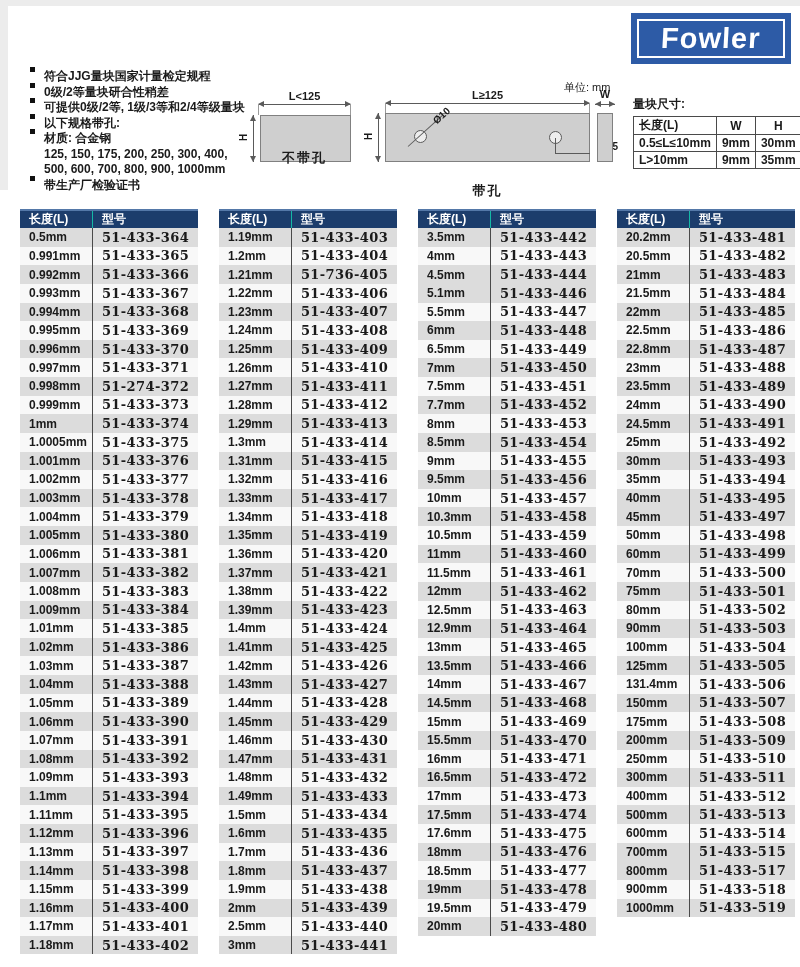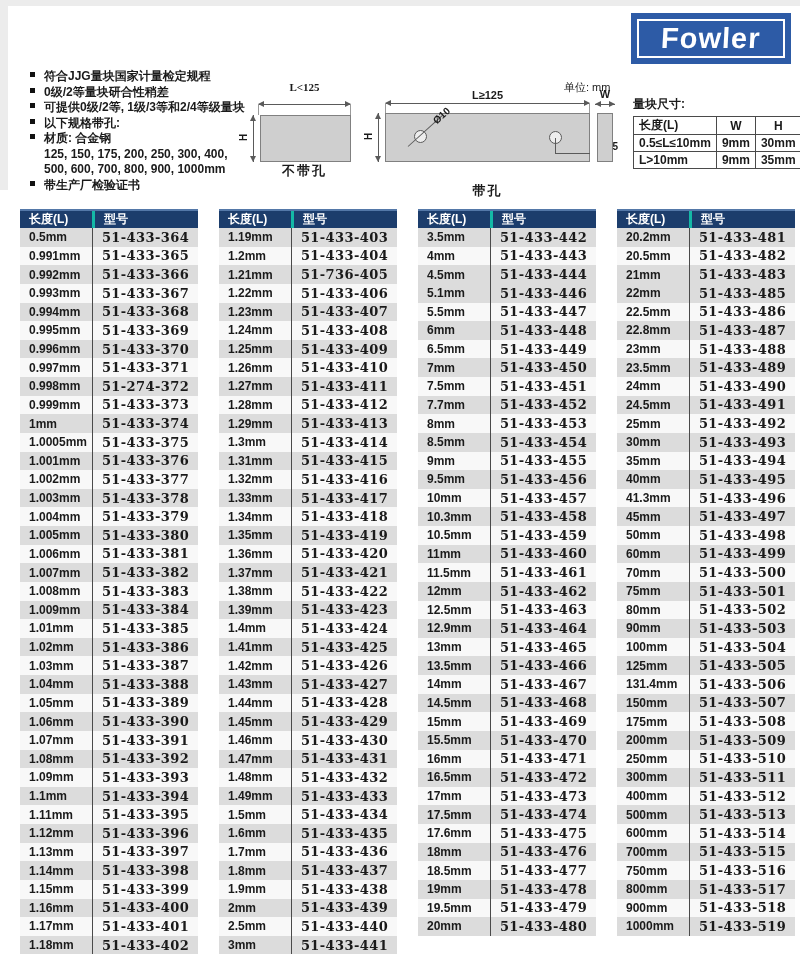--- a/index.html
+++ b/index.html
@@ -11,21 +11,21 @@
 
   .title{position:absolute;left:26px;top:16px;font-size:20px;font-weight:bold;letter-spacing:1px;}
 
   .logo{position:absolute;left:631px;top:13px;width:160px;height:51px;background:#2d5ba6;
         display:flex;align-items:center;justify-content:center;box-sizing:border-box;}
   .logo-inner{width:148px;height:39px;border:2px solid #ffffff;display:flex;align-items:center;
         justify-content:center;box-sizing:border-box;}
   .logo-text{color:#ffffff;font-size:29px;font-weight:bold;letter-spacing:1px;transform:skewX(-3deg);}
 
   .bullets{position:absolute;left:30px;top:69px;font-size:12px;font-weight:bold;line-height:15.5px;width:330px;}
-  .bullet{display:flex;align-items:center;}
+  .bullet{display:flex;align-items:flex-start;}
   .sq{display:inline-block;width:5px;height:5px;background:#111;margin-right:9px;flex:0 0 auto;
       position:relative;top:-2px;}
   .cont{padding-left:14px;}
 
   .unit-note{position:absolute;left:564px;top:80px;font-size:11px;font-weight:normal;}
 
   .rect{position:absolute;background:#cfcfcf;border:1px solid #808080;box-sizing:border-box;}
   .hdim{position:absolute;border-top:1px solid #5a5a5a;}
   .hdim:before{content:"";position:absolute;left:0;top:-4px;border:3.5px solid transparent;
       border-right:6px solid #5a5a5a;border-left:0;}
@@ -55,21 +55,21 @@
   .size-table td{border:1px solid #4a4a4a;height:16px;padding:0 5px;white-space:nowrap;}
   .size-td-len{width:66px;text-align:left;}
   .size-td-w{width:28px;text-align:center;}
   .size-td-h{width:34px;text-align:center;}
 
   .tables{position:absolute;left:20px;top:209px;display:flex;gap:21px;}
   .ptable{width:178px;}
   .thead{display:flex;height:17px;background:#1c3d6c;border-top:2px solid #5478a8;color:#fff;
         font-size:12px;font-weight:bold;align-items:center;}
   .th-len{width:72px;padding-left:9px;box-sizing:border-box;}
-  .th-model{flex:1;padding-left:9px;border-left:3px solid #14b8a6;height:100%;
+  .th-model{flex:1;padding-left:9px;border-left:1px solid #14b8a6;height:100%;
         display:flex;align-items:center;box-sizing:border-box;}
   .tr{display:flex;height:18.64px;align-items:center;}
   .tr.odd{background:#dcdcdc;}
   .tr.even{background:#f8f8f8;}
   .td{box-sizing:border-box;}
   .td-len{width:72px;padding-left:9px;font-size:12px;font-weight:bold;}
   .td-model{flex:1;height:100%;border-left:1px solid #4a4a4a;display:flex;align-items:center;
         justify-content:center;font-family:"DejaVu Serif","Liberation Serif",serif;
         font-weight:bold;font-size:13px;letter-spacing:0.4px;}
 </style>
@@ -111,28 +111,28 @@
     <div class="cont">125, 150, 175, 200, 250, 300, 400,</div>
     <div class="cont">500, 600, 700, 800, 900, 1000mm</div>
     <div class="bullet">
         <span class="sq"></span>
         <span>带生产厂检验证书</span>
       </div>
   </div>
 
   <div class="unit-note">单位: mm</div>
 
-  <div class="dimlabel" style="left:258px;top:81px;width:93px;font-family:Liberation Serif, serif;">L&lt;125</div>
+  <div class="dimlabel" style="left:258px;top:90px;width:93px;">L&lt;125</div>
   <div class="hdim" style="left:258px;top:104px;width:93px;"></div>
   <div class="tick" style="left:258px;top:104px;height:11px;"></div>
   <div class="tick" style="left:350px;top:104px;height:11px;"></div>
   <div class="rect" style="left:260px;top:115px;width:91px;height:47px;"></div>
   <div class="vdim" style="left:253px;top:115px;height:47px;"></div>
   <div class="rotlabel" style="left:240px;top:132px;">H</div>
-  <div class="caption" style="left:258px;top:162px;width:93px;">不带孔</div>
+  <div class="caption" style="left:258px;top:149px;width:93px;">不带孔</div>
 
   <div class="dimlabel" style="left:385px;top:89px;width:205px;">L≥125</div>
   <div class="hdim" style="left:385px;top:103px;width:205px;"></div>
   <div class="tick" style="left:385px;top:103px;height:10px;"></div>
   <div class="tick" style="left:589px;top:103px;height:10px;"></div>
   <div class="rect" style="left:385px;top:113px;width:205px;height:49px;"></div>
   <div class="vdim" style="left:378px;top:113px;height:49px;"></div>
   <div class="rotlabel" style="left:365px;top:131px;">H</div>
   <div class="hole" style="left:414px;top:130px;"></div>
   <div class="hole" style="left:549px;top:131px;"></div>
@@ -670,20 +670,24 @@
             <div class="td td-model">51-433-481</div>
           </div>
           <div class="tr even">
             <div class="td td-len">20.5mm</div>
             <div class="td td-model">51-433-482</div>
           </div>
           <div class="tr odd">
             <div class="td td-len">21mm</div>
             <div class="td td-model">51-433-483</div>
           </div>
+          <div class="tr even">
+            <div class="td td-len">21.5mm</div>
+            <div class="td td-model">51-433-484</div>
+          </div>
           <div class="tr odd">
             <div class="td td-len">22mm</div>
             <div class="td td-model">51-433-485</div>
           </div>
           <div class="tr even">
             <div class="td td-len">22.5mm</div>
             <div class="td td-model">51-433-486</div>
           </div>
           <div class="tr odd">
             <div class="td td-len">22.8mm</div>
@@ -714,24 +718,20 @@
             <div class="td td-model">51-433-493</div>
           </div>
           <div class="tr even">
             <div class="td td-len">35mm</div>
             <div class="td td-model">51-433-494</div>
           </div>
           <div class="tr odd">
             <div class="td td-len">40mm</div>
             <div class="td td-model">51-433-495</div>
           </div>
-          <div class="tr even">
-            <div class="td td-len">41.3mm</div>
-            <div class="td td-model">51-433-496</div>
-          </div>
           <div class="tr odd">
             <div class="td td-len">45mm</div>
             <div class="td td-model">51-433-497</div>
           </div>
           <div class="tr even">
             <div class="td td-len">50mm</div>
             <div class="td td-model">51-433-498</div>
           </div>
           <div class="tr odd">
             <div class="td td-len">60mm</div>
@@ -793,24 +793,20 @@
             <div class="td td-len">500mm</div>
             <div class="td td-model">51-433-513</div>
           </div>
           <div class="tr even">
             <div class="td td-len">600mm</div>
             <div class="td td-model">51-433-514</div>
           </div>
           <div class="tr odd">
             <div class="td td-len">700mm</div>
             <div class="td td-model">51-433-515</div>
-          </div>
-          <div class="tr even">
-            <div class="td td-len">750mm</div>
-            <div class="td td-model">51-433-516</div>
           </div>
           <div class="tr odd">
             <div class="td td-len">800mm</div>
             <div class="td td-model">51-433-517</div>
           </div>
           <div class="tr even">
             <div class="td td-len">900mm</div>
             <div class="td td-model">51-433-518</div>
           </div>
           <div class="tr odd">

